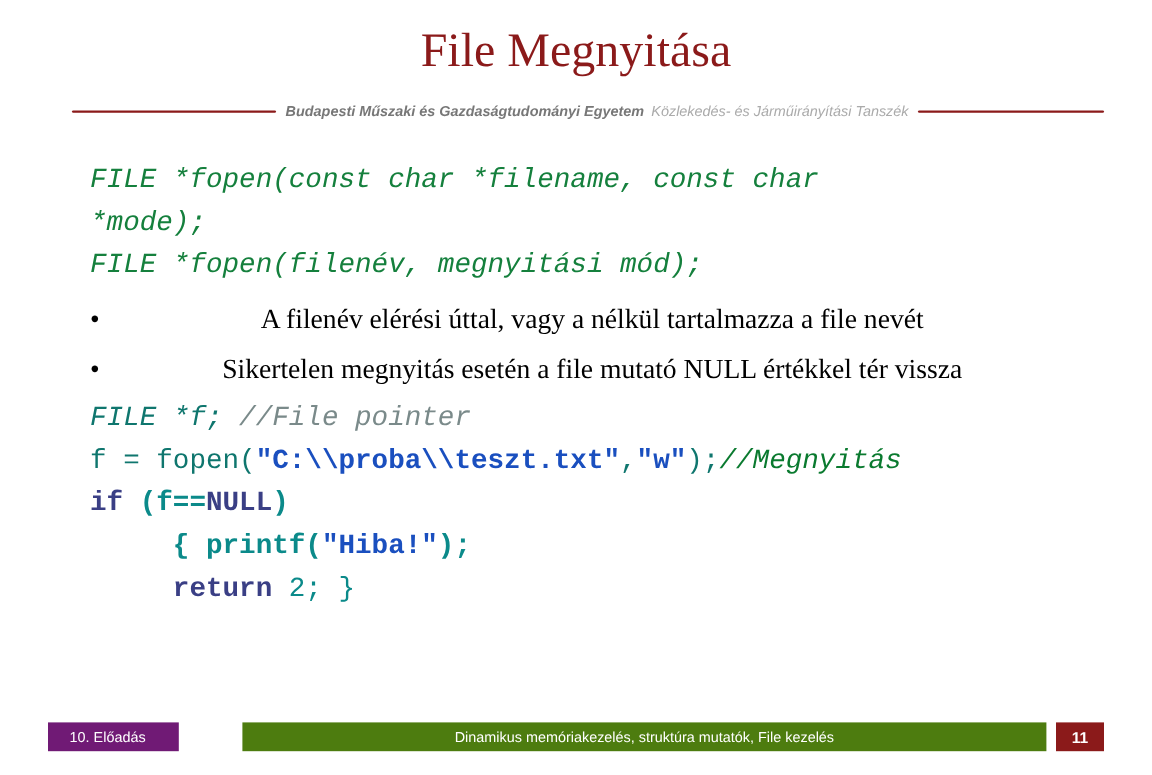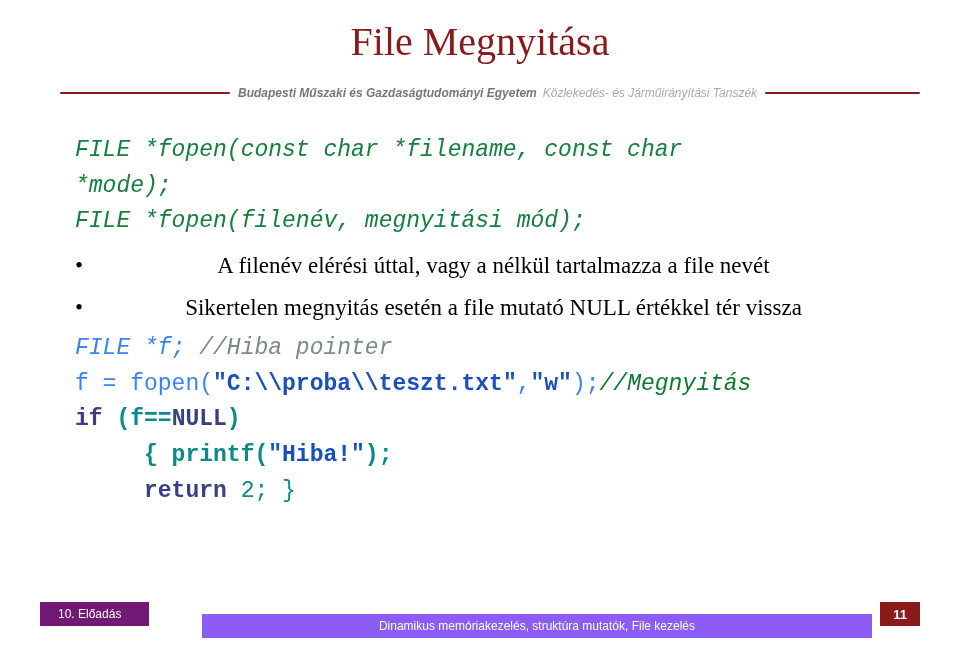--- a/index.html
+++ b/index.html
@@ -90,21 +90,21 @@
     left: 0;
     top: 0;
   }
   .example-block {
     margin-top: 4px;
     font-family: "Courier New", Courier, monospace;
     font-size: 23px;
     line-height: 1.55;
   }
   .example-block .line { white-space: pre; }
-  .cm-black { color: #3b82f6; }
+  .cm-black { color: #0f766e; }
   .cm-italic { font-style: italic; }
   .cm-comment-gray { color: #7a8a8a; font-style: italic; }
   .cm-blue-bold { color: #1a4fbf; font-weight: bold; }
   .cm-teal { color: #0b8a8a; font-weight: bold; }
   .cm-teal-normal { color: #0b8a8a; }
   .cm-green { color: #0a7a2f; font-style: italic; }
   .cm-if { color: #3a3f85; font-weight: bold; }
   .cm-null { color: #3a3f85; font-weight: bold; }
 
   .footer {
@@ -123,24 +123,24 @@
     color: #fff;
     font-family: Arial, sans-serif;
     font-size: 12px;
     padding: 4px 28px 4px 18px;
     display: flex;
     align-items: center;
   }
   .footer .fb-mid {
     position: absolute;
     left: 202px;
-    top: 12px;
+    top: 0;
     right: 88px;
     height: 24px;
-    background: #8b5cf6;
+    background: #4d7c0f;
     color: #fff;
     font-family: Arial, sans-serif;
     font-size: 12px;
     display: flex;
     align-items: center;
     justify-content: center;
   }
   .footer .fb-right {
     position: absolute;
     right: 40px;
@@ -174,21 +174,21 @@
     <div class="code-line">FILE *fopen(const char *filename, const char</div>
     <div class="code-line">*mode);</div>
     <div class="code-line"><span>FILE *fopen</span><span>(filenév, megnyitási mód);</span></div>
 
     <ul class="bullet-list">
       <li>A filenév elérési úttal, vagy a nélkül tartalmazza a file nevét</li>
       <li>Sikertelen megnyitás esetén a file mutató NULL értékkel tér vissza</li>
     </ul>
 
     <div class="example-block">
-      <div class="line"><span class="cm-black cm-italic">FILE *f; </span><span class="cm-comment-gray">//Hiba pointer</span></div>
+      <div class="line"><span class="cm-black cm-italic">FILE *f; </span><span class="cm-comment-gray">//File pointer</span></div>
       <div class="line"><span class="cm-black">f = fopen(</span><span class="cm-blue-bold">"C:\\proba\\teszt.txt"</span><span class="cm-black">,</span><span class="cm-blue-bold">"w"</span><span class="cm-black">);</span><span class="cm-green">//Megnyitás</span></div>
       <div class="line"><span class="cm-if">if</span><span class="cm-teal"> (f==</span><span class="cm-null">NULL</span><span class="cm-teal">)</span></div>
       <div class="line"><span class="cm-teal">     { printf(</span><span class="cm-blue-bold">"Hiba!"</span><span class="cm-teal">);</span></div>
       <div class="line"><span class="cm-teal">     </span><span class="cm-if">return</span><span class="cm-teal-normal"> 2; }</span></div>
     </div>
   </div>
 
   <div class="footer">
     <div class="fb-left">10. Előadás</div>
     <div class="fb-mid">Dinamikus memóriakezelés, struktúra mutatók, File kezelés</div>

